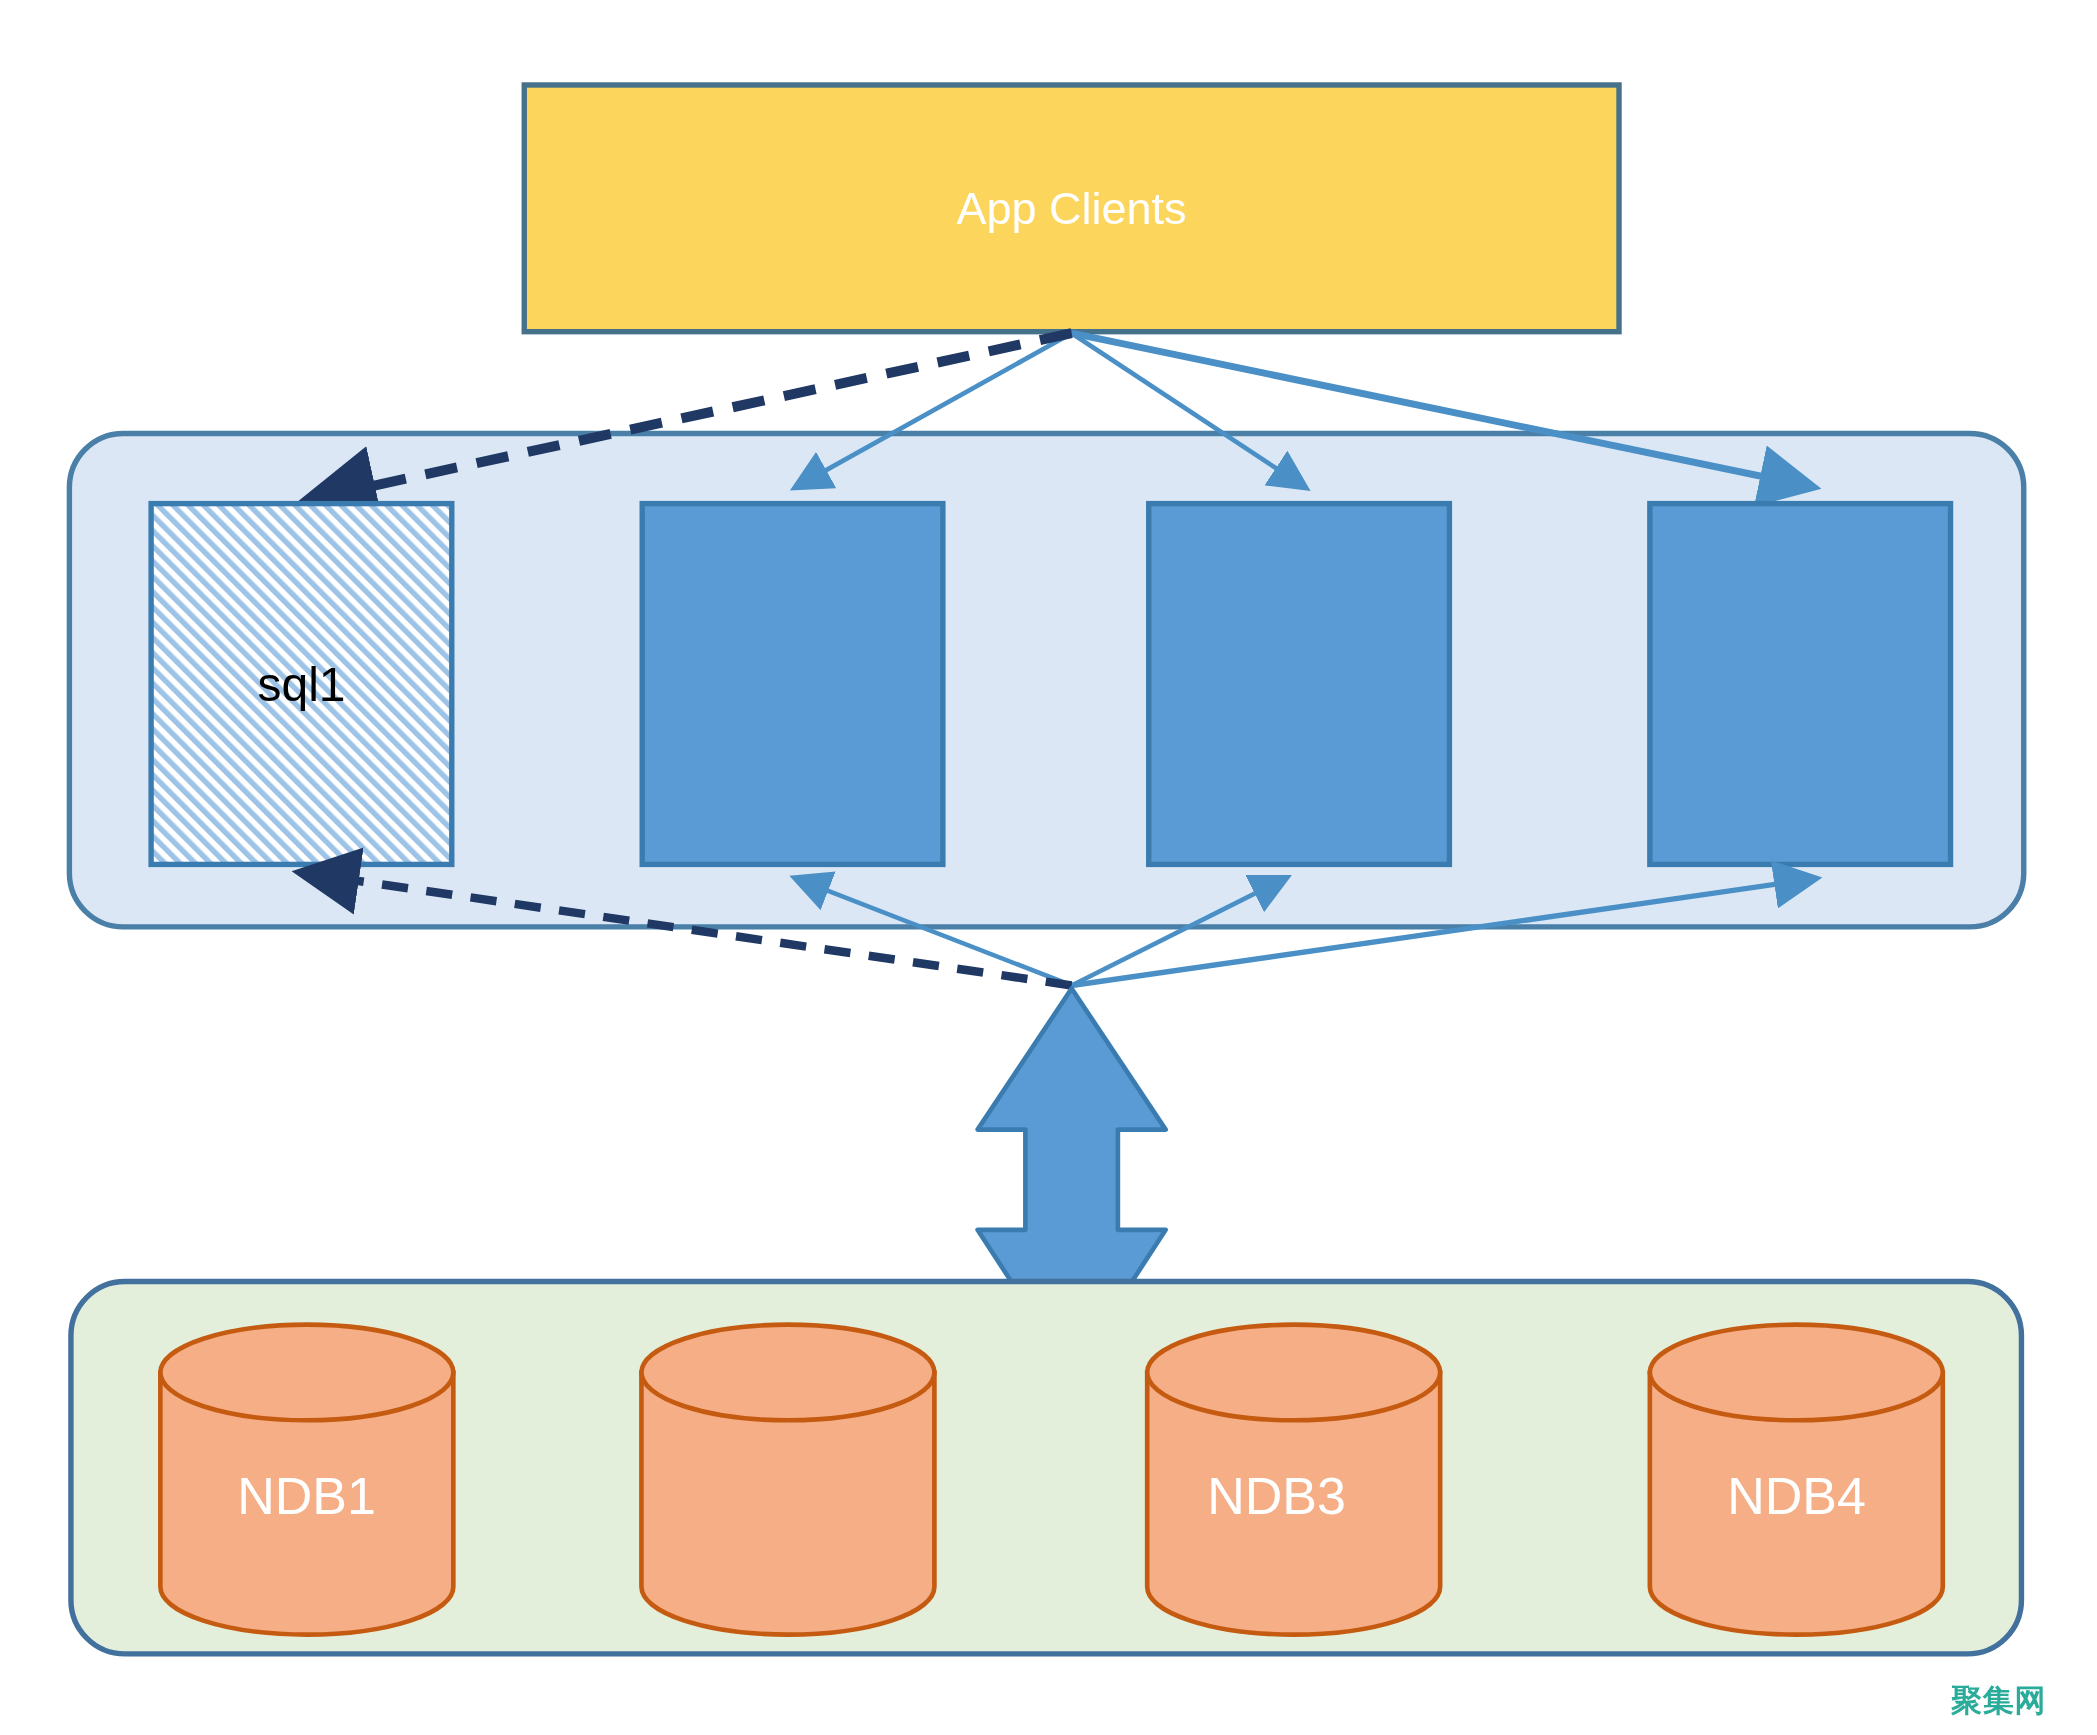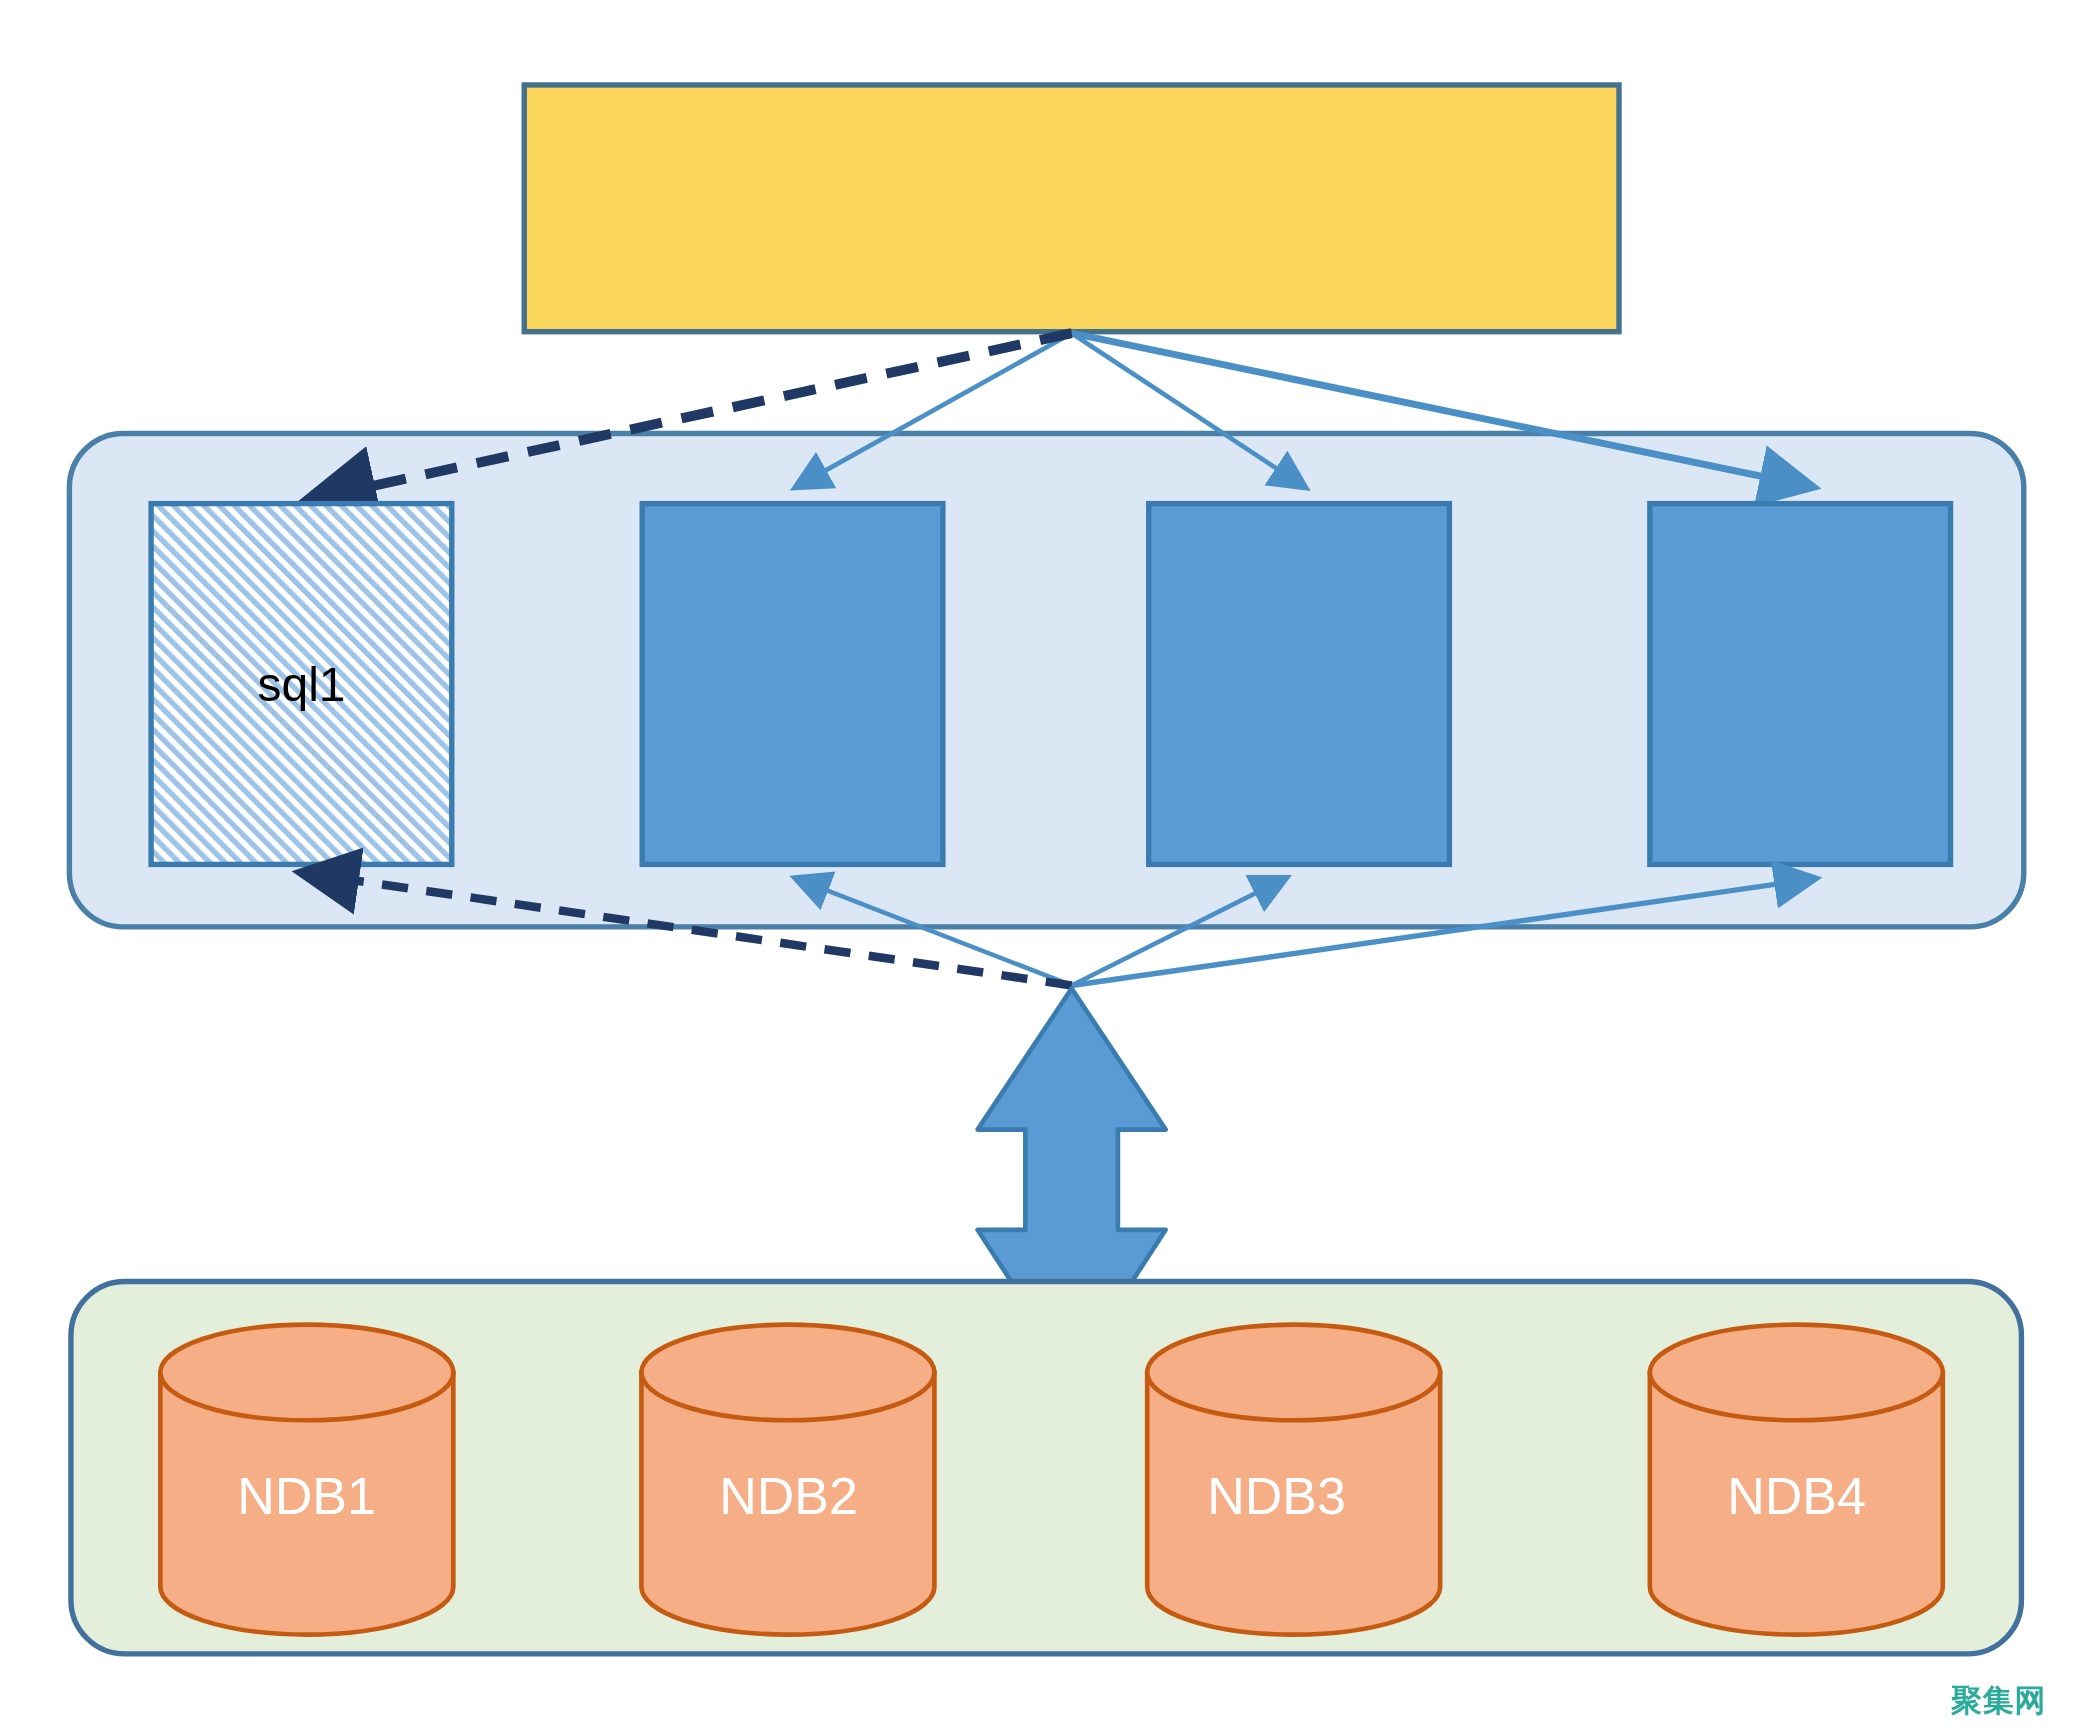--- a/index.html
+++ b/index.html
@@ -122,29 +122,29 @@
       <path d="M1488,1780 L1488,2058 A190,62 0 0 0 1868,2058 L1868,1780 Z" fill="#F5AE86" stroke="#C55A11" stroke-width="6"></path>
       <ellipse cx="1678" cy="1780" rx="190" ry="62" fill="#F5AE86" stroke="#C55A11" stroke-width="6"></ellipse>
     </g>
 
     <g>
       <path d="M2140,1780 L2140,2058 A190,62 0 0 0 2520,2058 L2520,1780 Z" fill="#F5AE86" stroke="#C55A11" stroke-width="6"></path>
       <ellipse cx="2330" cy="1780" rx="190" ry="62" fill="#F5AE86" stroke="#C55A11" stroke-width="6"></ellipse>
     </g>
   </svg>
 
+  <div class="node-label app-clients-label" style="left:524px; top:85px; width:1095px; height:247px;">App Clients</div>
 
   <div class="node-label sql-label hatched" style="left:151px; top:504px; width:301px; height:361px;">sql1</div>
 
 
 
 
   <div class="node-label ndb-label" style="left:160px; top:1465px; width:293px; height:62px;">NDB1</div>
 
-  <div class="node-label ndb-label" style="left:642px; top:1465px; width:293px; height:62px;">NDB2</div>
 
   <div class="node-label ndb-label" style="left:1130px; top:1465px; width:293px; height:62px;">NDB3</div>
 
   <div class="node-label ndb-label" style="left:1650px; top:1465px; width:293px; height:62px;">NDB4</div>
 
   <div class="watermark" style="left:1951px; top:1680px;">聚集网</div>
 
 </div>
 
 

